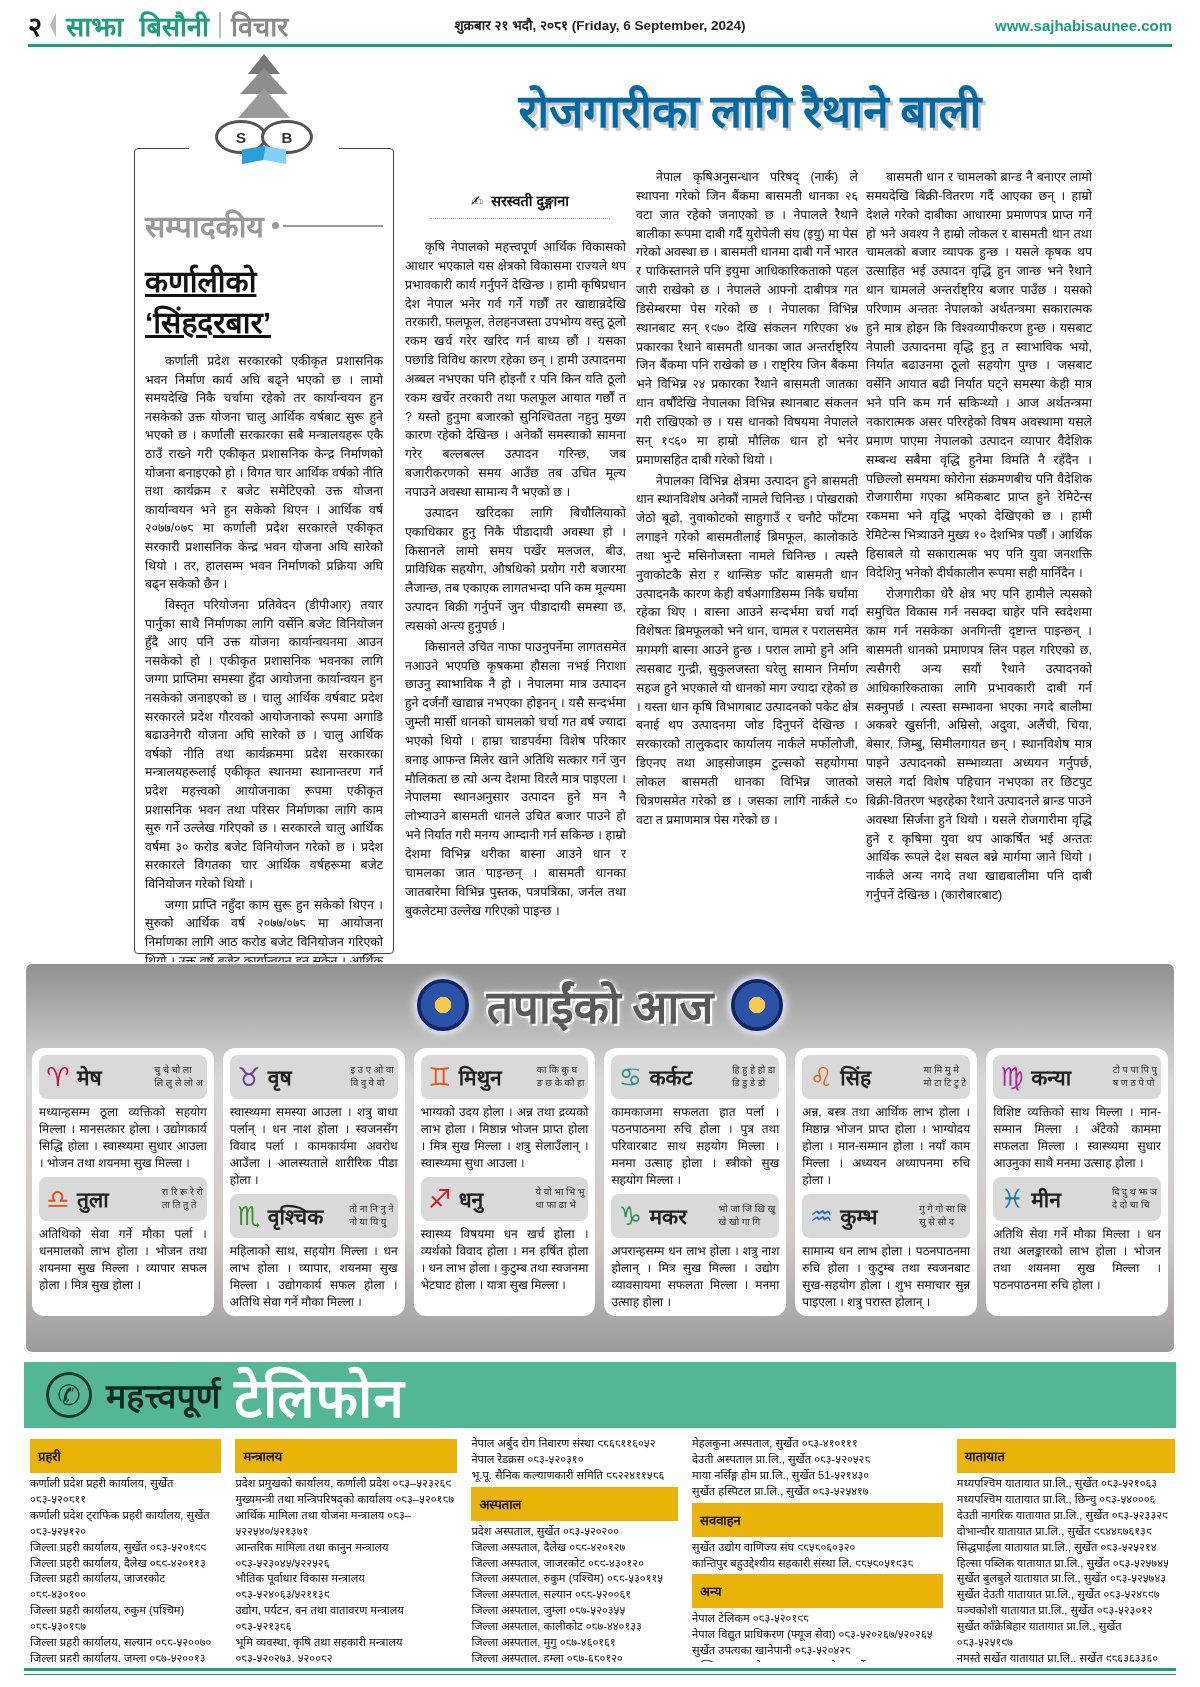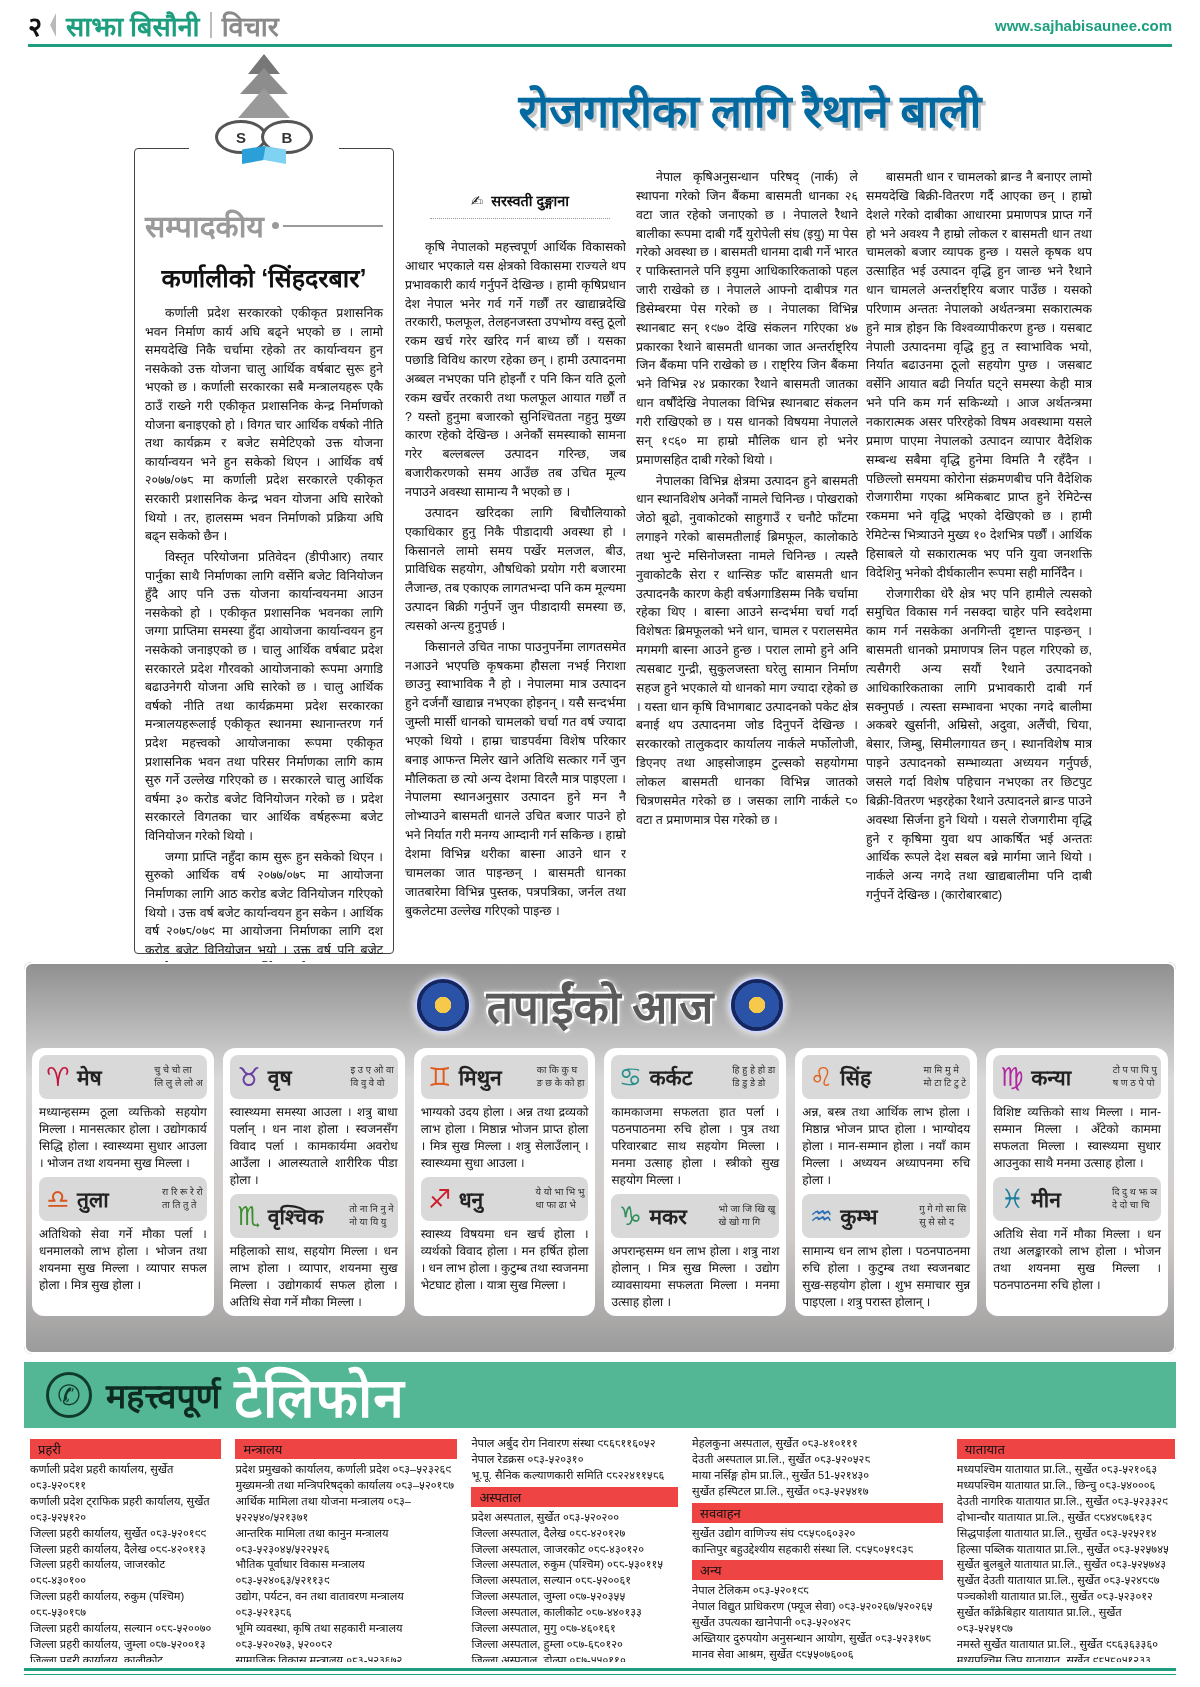--- a/index.html
+++ b/index.html
@@ -6,21 +6,21 @@
   body { width:1200px; height:1687px; background:#fff; position:relative;
          font-family:"Liberation Sans","DejaVu Sans",sans-serif; color:#111; overflow:hidden; }
   .page { position:absolute; inset:0; }
 
   
   .masthead { position:absolute; left:28px; right:28px; top:8px; height:34px;
               display:flex; align-items:center; }
   .pageno { font-size:27px; font-weight:bold; color:#111; }
   .pagebar { width:6px; height:24px; background:#b9b9b9; margin:0 10px 0 8px;
              clip-path:polygon(0 50%,100% 0,100% 100%); }
-  .brand { font-size:27px; font-weight:bold; color:#1c9e7f; font-family:Liberation Serif, serif; }
+  .brand { font-size:27px; font-weight:bold; color:#1c9e7f; font-family:Liberation Mono, monospace; }
   .brandsep { width:2px; height:26px; background:#bbb; margin:0 10px; }
   .sectionname { font-size:27px; font-weight:bold; color:#8a8a8a; font-family:"Liberation Serif","DejaVu Serif",serif; }
   .dateline { position:absolute; left:0; right:0; text-align:center; font-size:13.5px; color:#222; font-weight:bold; }
   .weburl { margin-left:auto; font-size:15px; font-weight:bold; color:#1c9e7f;text-align:right; }
   .toprule { position:absolute; left:28px; right:28px; top:44px; height:3px; background:#1c9e7f; }
 
   
   .edit-wrap { position:absolute; left:134px; top:148px; width:260px; height:806px;
                border:1.6px solid #444; border-radius:4px; background:#fff; padding:0 10px; }
   .edit-logo { position:absolute; left:50%; transform:translateX(-50%); top:-95px; width:150px; height:140px;
@@ -33,21 +33,21 @@
   .logo-eye { width:52px; height:34px; border:3px solid #555; border-radius:50%; display:flex;
               align-items:center; justify-content:center; font-size:15px; font-weight:bold; color:#333; background:#fff; }
   .logo-eye + .logo-eye { margin-left:-6px; }
   .logo-book { width:44px; height:18px; margin-top:-8px;
                background:linear-gradient(100deg,#2a9fd8 49%,#7fd2f2 51%); 
                clip-path:polygon(0 20%,50% 0,100% 20%,100% 100%,50% 78%,0 100%); }
   .edit-label { margin-top:56px; display:flex; align-items:center; }
   .edit-label span.t { font-size:30px; color:#9a9a9a; font-weight:bold; font-family:"Liberation Serif","DejaVu Serif",serif; }
   .edit-label .dot { width:7px; height:7px; background:#9a9a9a; border-radius:50%; margin:0 4px 0 8px; }
   .edit-label .line { flex:1; height:2px; background:#9a9a9a; }
-  .edit-title { font-size:25px; font-weight:bold; text-align:center; margin:14px 0 10px; }
+  .edit-title { font-size:30px; font-weight:bold; text-align:left; margin:14px 0 10px;text-decoration:underline; }
   .edit-body p { font-size:12.4px; line-height:1.5; text-align:justify; text-indent:20px; margin-bottom:2px; }
 
   
   .headline { position:absolute; left:400px; width:700px; top:78px; text-align:center;
               font-size:46px; font-weight:bold; color:#0369a1; text-shadow:3px 3px 0 #c9c9c9;
               font-family:"Liberation Serif","DejaVu Serif",serif; }
   .byline { position:absolute; left:430px; width:180px; top:190px; text-align:center;
             font-size:14.5px; font-weight:bold; border-bottom:1.5px dotted #999; padding-bottom:8px; }
   .pen { font-weight:normal; margin-right:4px; }
   .acol { position:absolute; font-size:12.4px; line-height:1.52; text-align:justify; overflow:hidden; }
@@ -79,37 +79,38 @@
               display:flex; align-items:center; padding-left:22px; gap:14px; }
   .tel-icon { width:46px; height:46px; border:3px solid #103a2d; border-radius:50%; display:flex;
               align-items:center; justify-content:center; font-size:28px; color:#103a2d; background:transparent; }
   .tel-small { font-size:34px; font-weight:bold; color:#0d2b22; font-family:"Liberation Serif","DejaVu Serif",serif; }
   .tel-big { font-size:55px; font-weight:bold; color:#fff; letter-spacing:1px; }
   .tel-cols { position:absolute; left:30px; top:1436px; width:1145px; height:226px; display:flex; gap:14px; overflow:hidden; }
   .tel-col { overflow:hidden; }
   .tel-col:nth-child(1){ width:200px; } .tel-col:nth-child(2){ width:232px; }
   .tel-col:nth-child(3){ width:216px; } .tel-col:nth-child(4){ width:262px; }
   .tel-col:nth-child(5){ width:228px; }
-  .tel-head { background:#ef4444; font-weight:normal; font-size:13px; padding:1px 8px; margin:3px 0; }
+  .tel-head { background:#eab308; font-weight:bold; font-size:13px; padding:8px 8px; margin:3px 0; }
   .tel-item { font-size:11.2px; line-height:1.42; color:#111; }
 
   .bottomrule { position:absolute; left:24px; right:24px; top:1668px; height:3px; background:#1c9e7f; }
   .bottomrule2 { position:absolute; left:24px; right:24px; top:1674px; height:1px; background:#1c9e7f; }
 </style>
 </head>
 <body>
 
 <div class="page">
 
   <div class="masthead">
     <span class="pageno">२</span>
     <span class="pagebar"></span>
     <span class="brand">साझा बिसौनी</span>
     <span class="brandsep"></span>
     <span class="sectionname">विचार</span>
+    <span class="dateline">शुक्रबार २१ भदौ, २०८१ (Friday, 6 September, 2024)</span>
     <span class="weburl">www.sajhabisaunee.com</span>
   </div>
   <div class="toprule"></div>
 
   <div class="edit-wrap">
     <div class="edit-logo">
       <div class="pagoda small"></div>
       <div class="pagoda mid"></div>
       <div class="pagoda"></div>
       <div class="logo-eyes">

